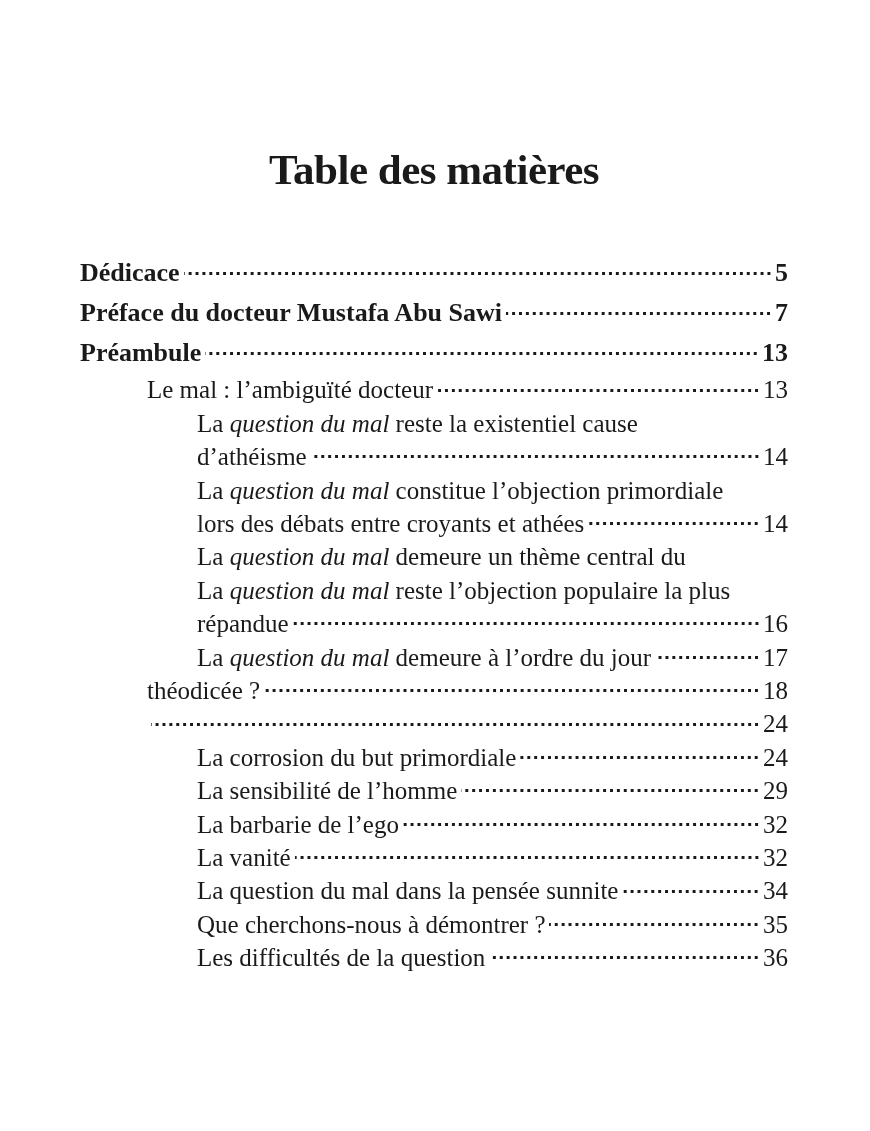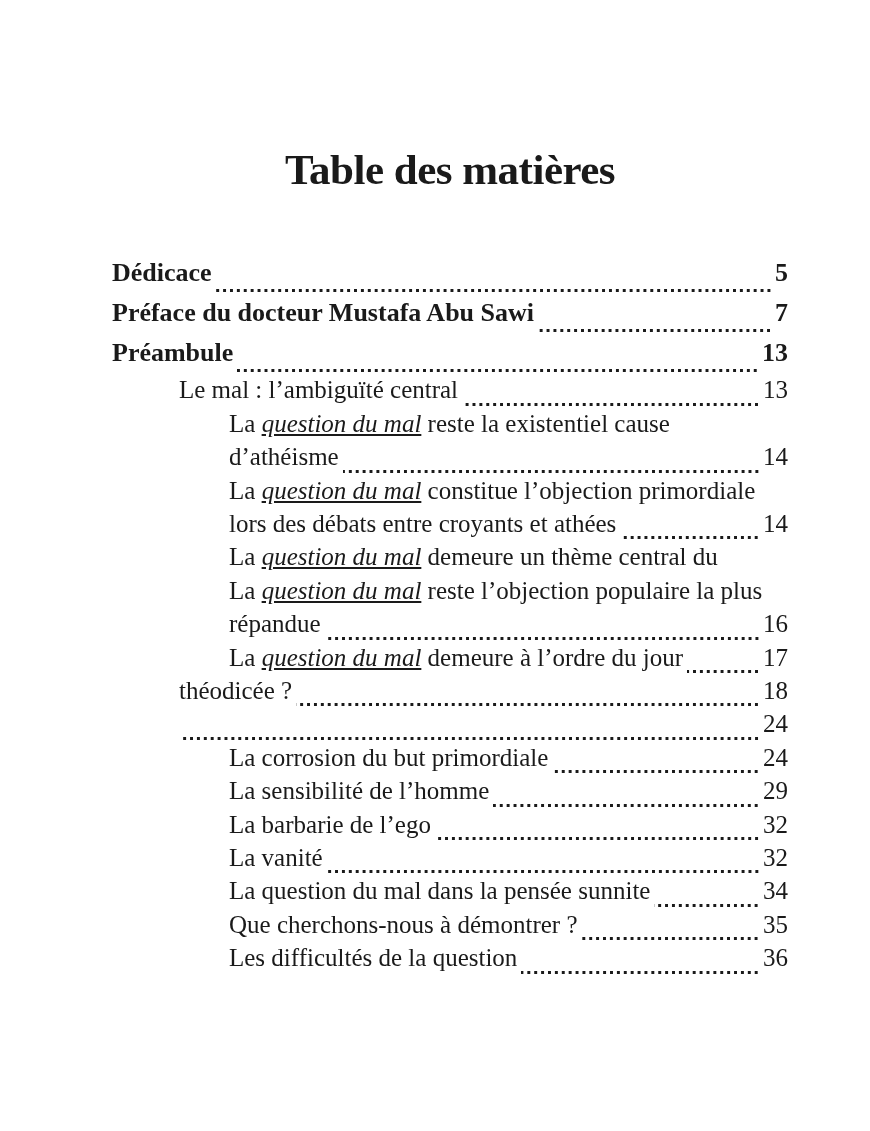--- a/index.html
+++ b/index.html
@@ -6,44 +6,44 @@
   body {
     width: 870px; height: 1131px;
     background: #ffffff;
     color: #1a1a1a;
     font-family: "Liberation Serif", "DejaVu Serif", serif;
     overflow: hidden;
   }
   .page {
     box-sizing: border-box;
     width: 870px; height: 1131px;
-    padding: 146px 82px 0 112px;
+    padding: 146px 82px 0 80px;
   }
   .title {
     font-size: 43px;
     font-weight: 700;
     text-align: center;
     line-height: 1.1;
     letter-spacing: -0.5px;
     margin: 0 0 60px 0;
   }
   .toc { font-size: 25px; }
   .toc-row { line-height: 33.4px; }
   .toc-row.bold { font-weight: 700; font-size: 26px; line-height: 40px; }
   .lvl1 { margin-left: 67px; }
   .lvl2 { margin-left: 117px; }
   .wrap-line { white-space: nowrap; }
   .wrap-line.stretch {
     white-space: normal;
     text-align: justify;
     text-align-last: justify;
   }
-  .last-line { display: flex; align-items: flex-end; }
+  .last-line { display: flex; align-items: center; }
   .txt { white-space: nowrap; flex: 0 0 auto; }
-  .it { font-style: italic; text-decoration: underline; }
+  .it { font-style: italic; }
   .leader {
     flex: 1 1 auto;
     min-width: 10px;
     height: 5px;
     margin: 0 3px 0 4px;
     background-image: radial-gradient(circle, #1a1a1a 1.45px, rgba(0,0,0,0) 1.9px);
     background-size: 6.9px 5px;
     background-repeat: repeat-x;
     background-position: right bottom;
   }
@@ -71,21 +71,21 @@
       </div>
       <div class="toc-row lvl0 bold">
         <div class="last-line">
           <span class="txt"><span>Préambule</span></span>
           <span class="leader"></span>
           <span class="pg">13</span>
         </div>
       </div>
       <div class="toc-row lvl1">
         <div class="last-line">
-          <span class="txt"><span>Le mal : l’ambiguïté central</span></span>
+          <span class="txt"><span>Le mal : l’ambiguïté docteur</span></span>
           <span class="leader"></span>
           <span class="pg">13</span>
         </div>
       </div>
       <div class="toc-row lvl2">
         <div class="wrap-line"><span>La </span><span class="it">question du mal</span><span> reste la existentiel cause</span></div>
         <div class="last-line">
           <span class="txt"><span>d’athéisme</span></span>
           <span class="leader"></span>
           <span class="pg">14</span>

